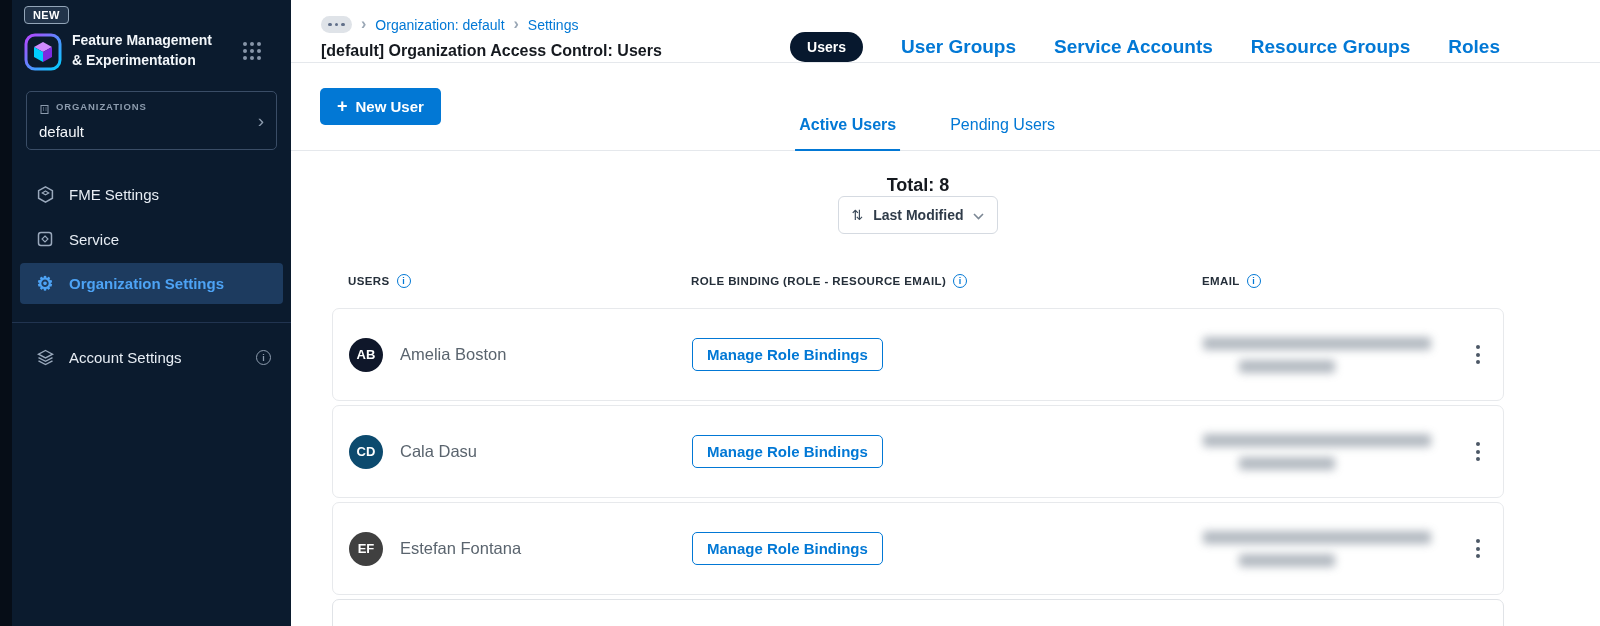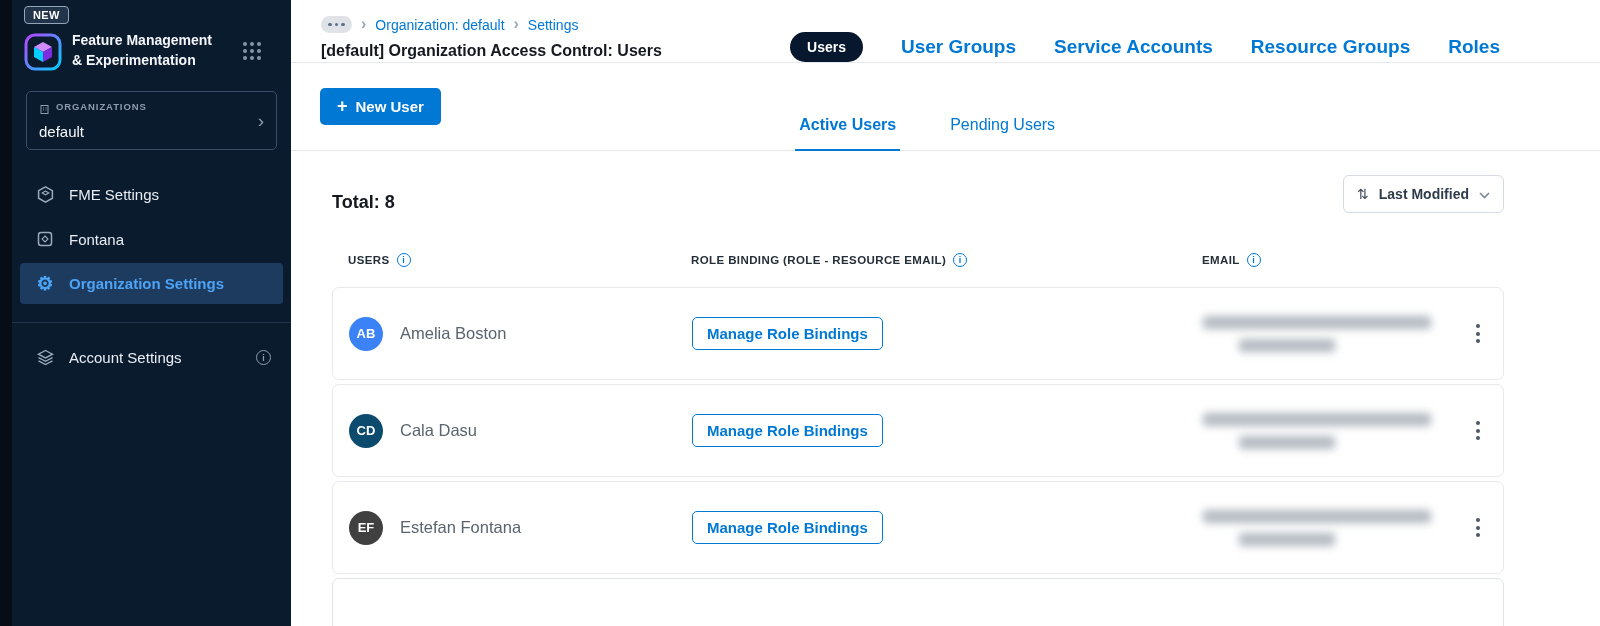--- a/index.html
+++ b/index.html
@@ -110,21 +110,21 @@
   .search-wrap { margin-left:auto; position:relative; width:312px; }
   .search-input {
     width:100%; height:38px; border:1px solid #d5dae1; border-radius:6px;
     padding:0 12px 0 40px; font-size:15px; color:#333;
     font-family:"Liberation Sans", sans-serif; outline:none; cursor:text;
   }
   .search-input::placeholder { color:#9aa6b2; }
   .search-icon { position:absolute; left:13px; top:10px; }
 
   .content { flex:1; padding:24px 96px 0 41px; min-width:0; }
-  .content-top { display:flex; align-items:flex-end; justify-content:space-between; }
+  .content-top { display:flex; align-items:center; justify-content:space-between;flex-direction:column; }
   .total { font-size:18px; font-weight:700; color:#15191f; }
   .sort-box {
     display:flex; align-items:center; gap:10px;
     border:1px solid #d5dae1; border-radius:6px; background:#fff;
     padding:9px 13px; cursor:pointer;
   }
   .sort-glyph { font-size:14px; color:#3c4a59; }
   .sort-label { font-size:14px; font-weight:600; color:#2f3b49; }
 
   .table-head {
@@ -235,21 +235,21 @@
         </span>
         <span>FME Settings</span>
       </div>
       <div class="nav-item">
         <span class="nav-icon">
           <svg width="18" height="18" viewBox="0 0 18 18" fill="none" stroke="#9aa9bc" stroke-width="1.5">
             <rect x="2.5" y="2.5" width="13" height="13" rx="2.5"></rect>
             <path d="M9 6 L12 9 L9 12 L6 9 Z" stroke-width="1.1"></path>
           </svg>
         </span>
-        <span>Fontana</span>
+        <span>Service</span>
       </div>
       <div class="nav-item active">
         <span class="nav-icon gear-glyph">⚙</span>
         <span>Organization Settings</span>
       </div>
     </nav>
 
     <div class="sidebar-divider"></div>
 
     <div class="nav-item">
@@ -329,21 +329,21 @@
           <span>EMAIL</span>
           <span class="info-circle">i</span>
         </div>
         <div></div>
       </div>
 
       <div class="rows">
 
         <div class="row-card">
           <div class="user-cell">
-            <span class="avatar" style="background-color: #3b82f6; text-align: center;">AB</span>
+            <span class="avatar" style="background-color: #0f172a; text-align: center;">AB</span>
             <span class="name">Amelia Boston</span>
           </div>
           <button class="manage-btn">Manage Role Bindings</button>
           <div class="email-cell">
             <div class="blur-bar blur-line-1"></div>
             <div class="blur-bar blur-line-2"></div>
           </div>
           <div class="kebab">
               <i></i>
               <i></i>

